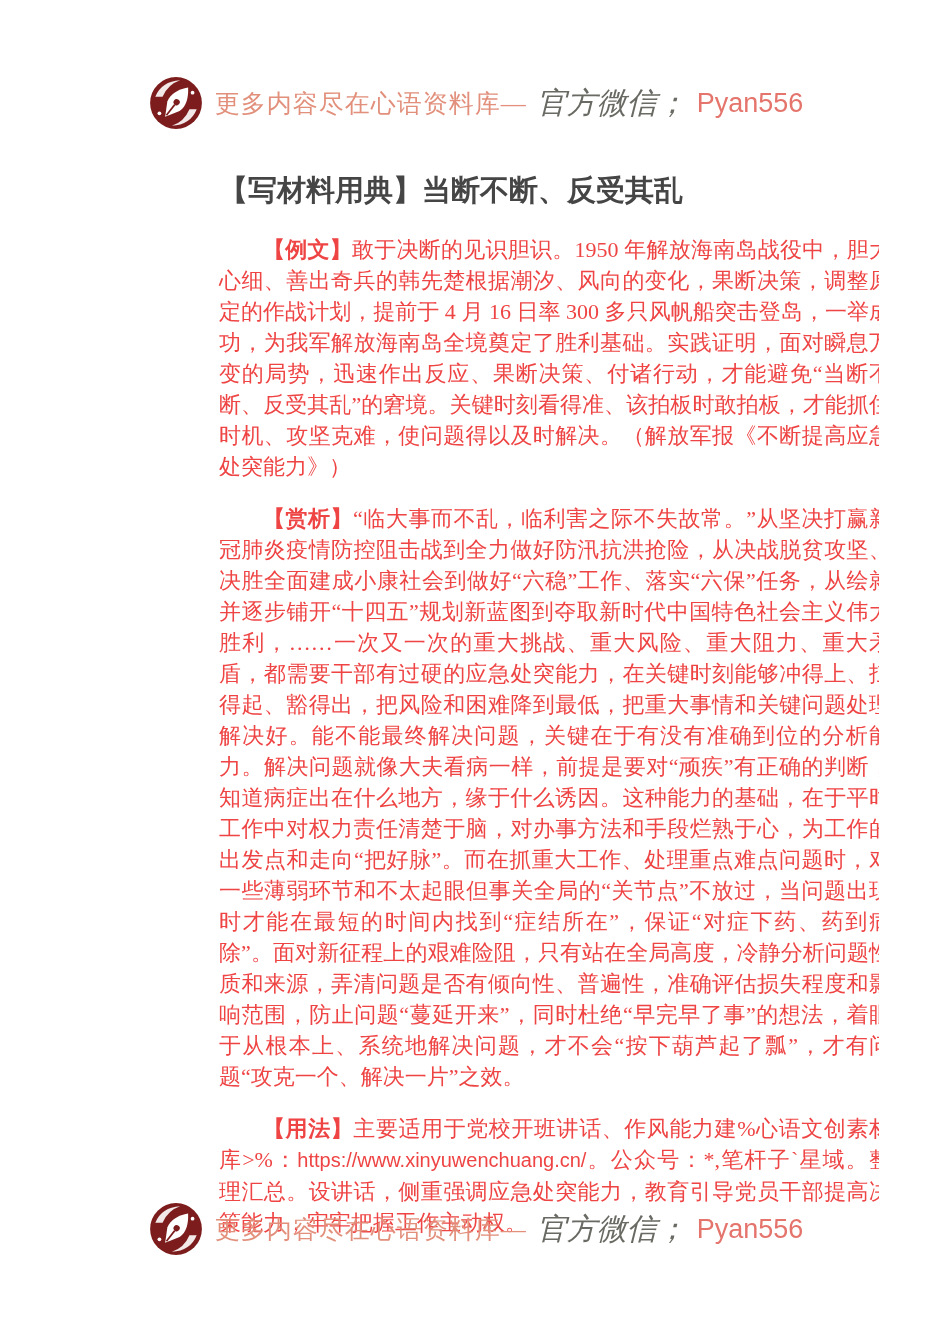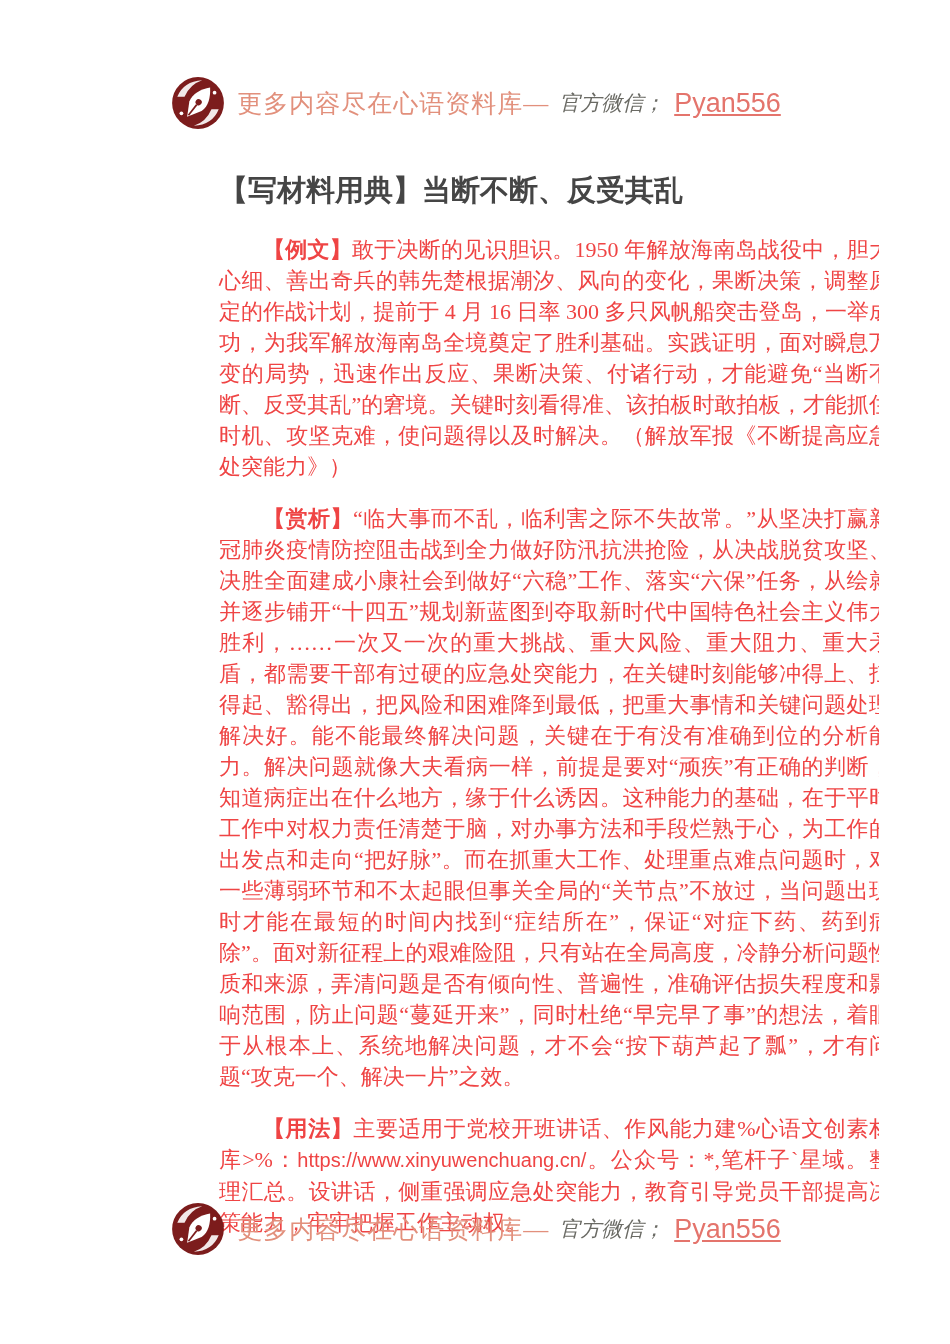--- a/index.html
+++ b/index.html
@@ -19,27 +19,26 @@
     gap:10px; white-space:nowrap;
   }
   .banner--header { top:74px; }
   .banner--footer { top:1200px; }
   .logo { width:58px; height:58px; flex:0 0 auto; }
   .brand-text {
     color:#e2907c; font-size:25px; letter-spacing:1px;
     font-family:"Liberation Serif","DejaVu Serif",serif;
   }
   .wechat-label {
-    color:#6a6a64; font-size:21px; font-style:italic;
+    color:#6a6a64; font-size:30px; font-style:italic;
     font-family:Liberation Serif, serif;
   }
   .wechat-id {
     color:#e4746c; font-size:27px;
     font-family:"Liberation Sans","DejaVu Sans",sans-serif;
-    text-decoration:underline;
   }
 
   
   .content { position:absolute; top:172px; left:148px; width:672px; }
   .title {
     margin:0 0 26px 0;
     font-family:"Liberation Sans","DejaVu Sans",sans-serif;
     font-weight:bold; font-size:29px; line-height:1.25;
     color:#454545;
   }

